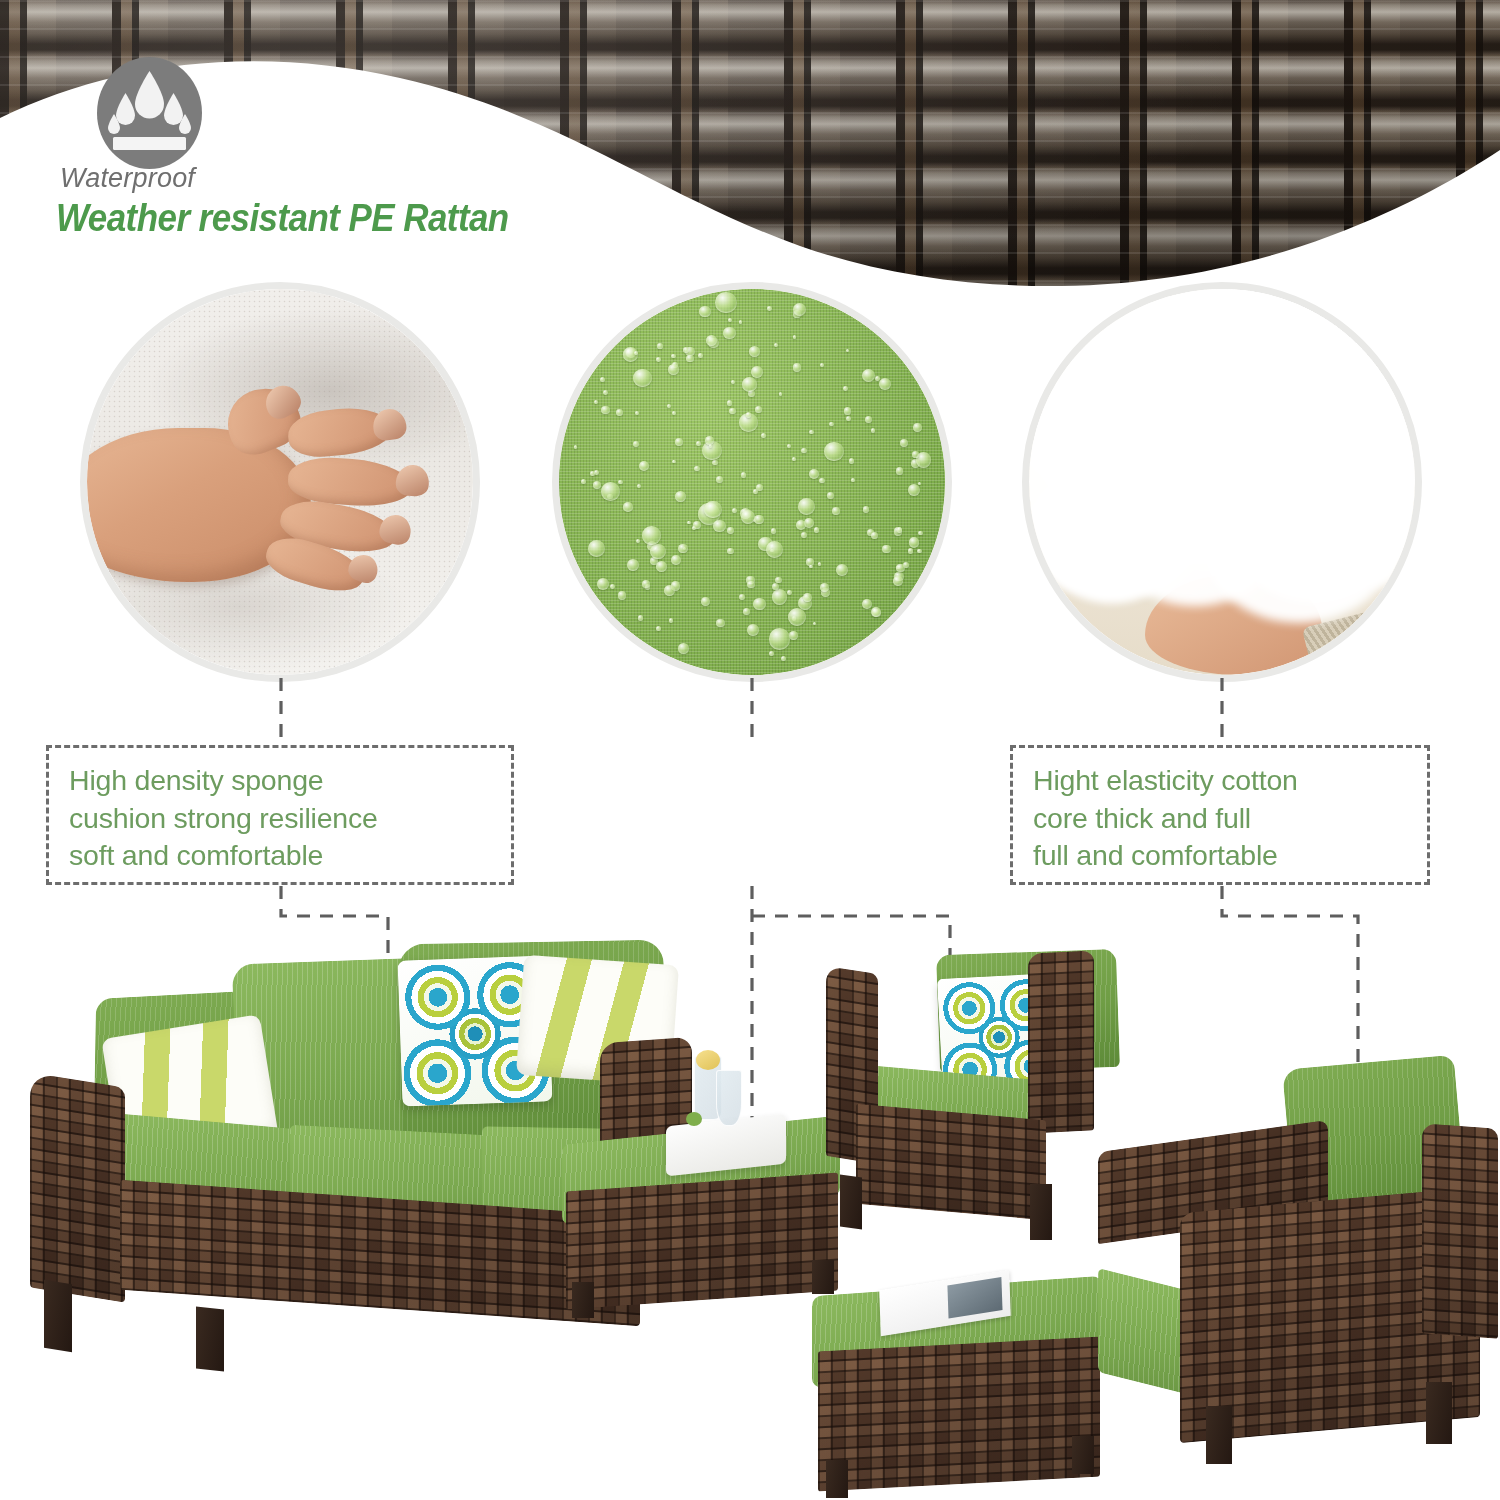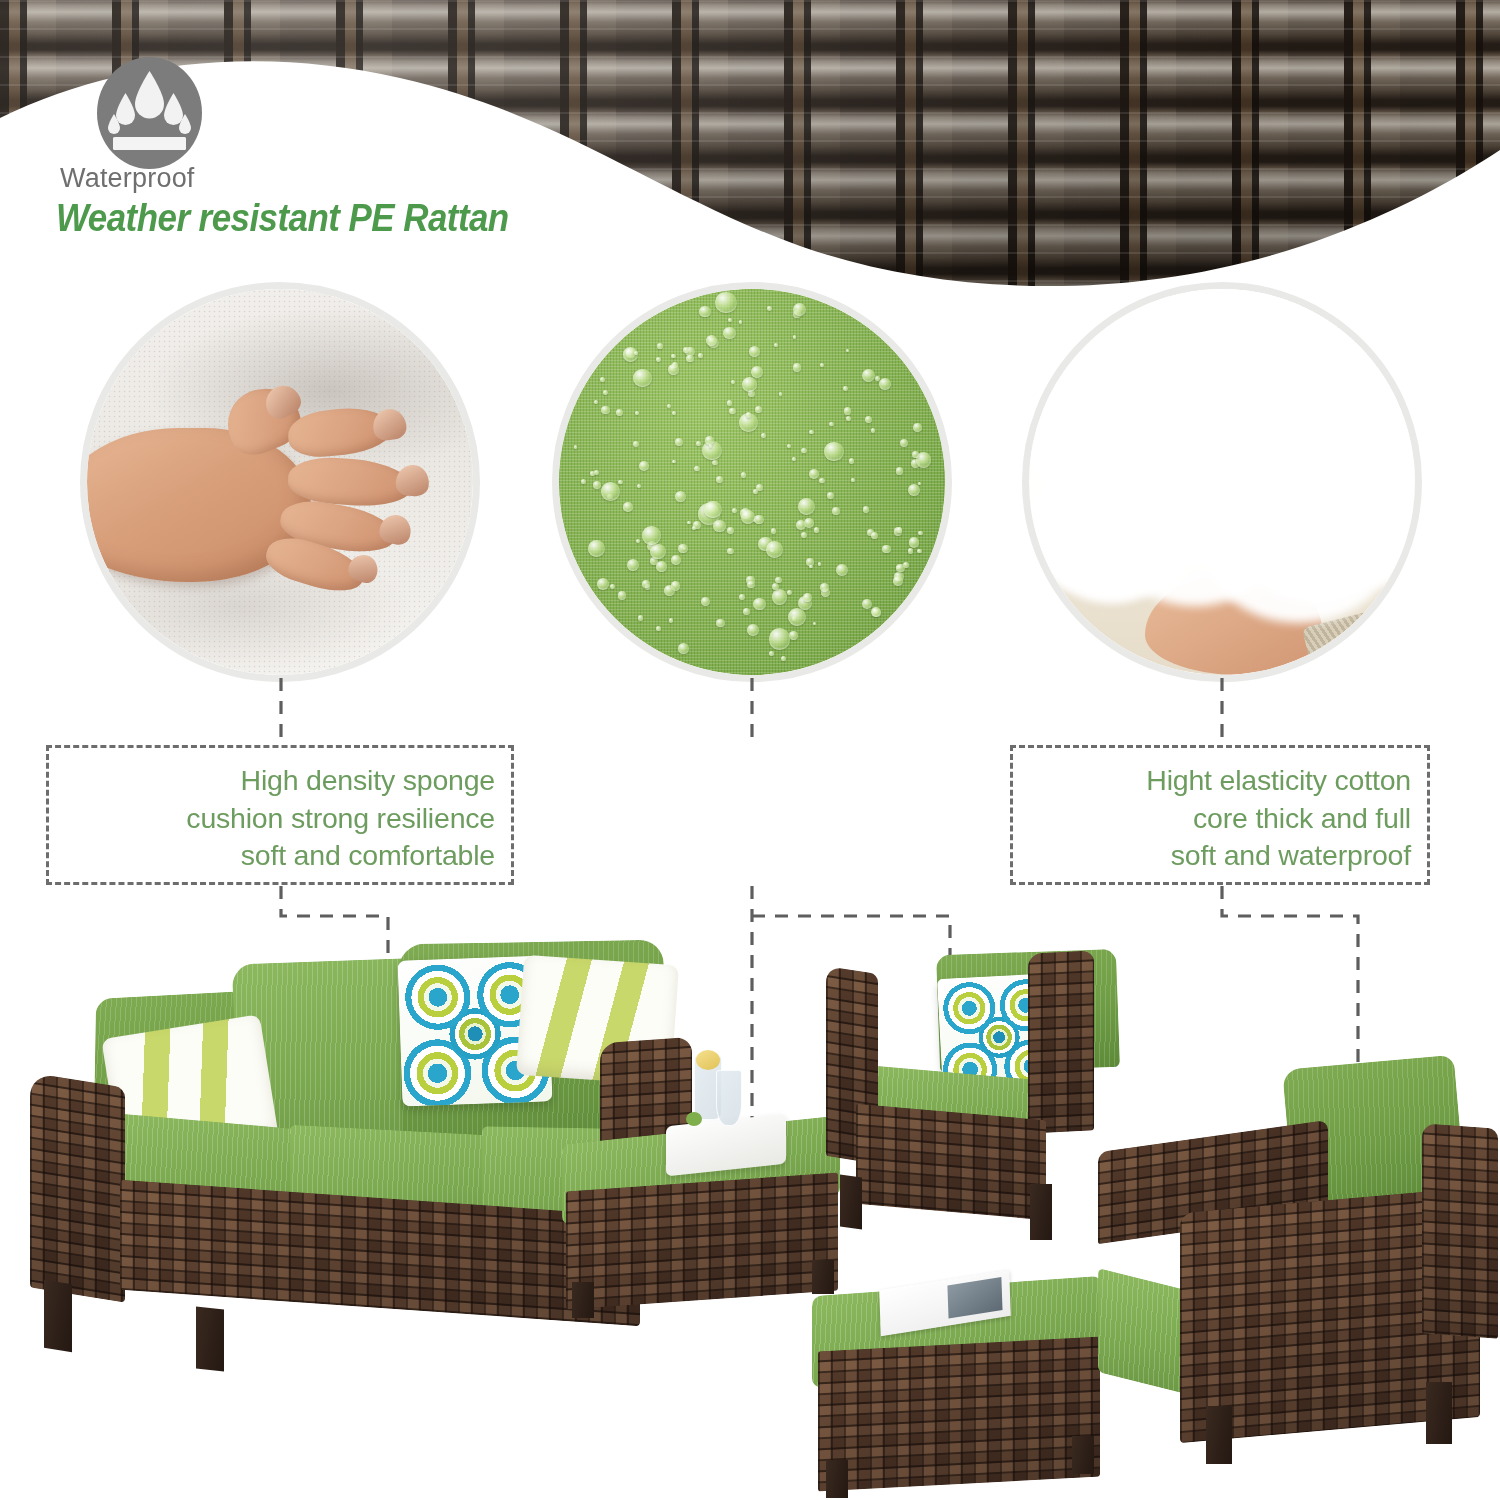--- a/index.html
+++ b/index.html
@@ -40,21 +40,21 @@
       repeating-linear-gradient(180deg, rgba(255,255,255,.10) 0 2px, rgba(0,0,0,0) 2px 28px),
       radial-gradient(ellipse at 22% 18%, rgba(255,255,255,.14), rgba(0,0,0,0) 55%),
       radial-gradient(ellipse at 78% 72%, rgba(0,0,0,.30), rgba(0,0,0,0) 60%);
   }
   
   #wave-overlay { position:absolute; left:0; top:0; width:1500px; height:430px; }
 
   
   #wp-badge { position:absolute; left:97px; top:57px; width:105px; height:112px; }
   #wp-label { position:absolute; left:60px; top:163px; font-size:27px; color:#6f6f6f;
-    letter-spacing:.2px; }
+    letter-spacing:.2px;font-style:italic; }
   #wp-headline { position:absolute; left:56px; top:197px; font-size:38px; font-weight:bold;
     font-style:italic; color:#4d9a4c; letter-spacing:-.6px;
     transform:scaleX(.92); transform-origin:left center; white-space:nowrap; }
 
   
   .feature-circle { position:absolute; width:400px; height:400px; border-radius:50%;
     border:7px solid #e9e9e7; overflow:hidden; background:#fff; }
   .fc-inner { position:absolute; inset:0; border-radius:50%; overflow:hidden; }
   #circle-1 { left:80px; top:282px; }
   #circle-2 { left:552px; top:282px; }
@@ -106,21 +106,21 @@
     background:repeating-linear-gradient(70deg,#d8ceb9 0 3px,#bfb49c 3px 6px); }
 
   
   #connectors { position:absolute; left:0; top:0; width:1500px; height:1500px;
     pointer-events:none; }
 
   
   .caption-box { position:absolute; border:3px dashed #6d6d6d; background:#fff;
     padding:14px 16px 16px 20px; }
   .caption-box p { color:#6d9c5f; font-size:28.5px; line-height:1.32; white-space:pre-line;
-    letter-spacing:-.2px;text-align:right; }
+    letter-spacing:-.2px; }
   #caption-1 { left:46px; top:745px; width:468px; height:140px; }
   #caption-2 { left:548px; top:745px; width:402px; height:140px; }
   #caption-3 { left:1010px; top:745px; width:420px; height:140px; }
 
   
   #furniture { position:absolute; left:0; top:930px; width:1500px; height:570px; }
   .wicker { background-color:#4a342a;
     background-image:
       repeating-linear-gradient(90deg, rgba(22,13,9,.55) 0 2px, rgba(0,0,0,0) 2px 13px),
       repeating-linear-gradient(0deg, rgba(18,10,7,.60) 0 2px, rgba(0,0,0,0) 2px 11px),
@@ -507,21 +507,21 @@
   </svg>
 
   <div class="caption-box" id="caption-1">
     <p>High density sponge
 cushion strong resilience
 soft and comfortable</p>
   </div>
   <div class="caption-box" id="caption-3">
     <p>Hight elasticity cotton
 core thick and full
-soft and waterproof</p>
+full and comfortable</p>
   </div>
 
   <div id="furniture">
 
     <div>
 
       <div class="f-abs cush" style="left:95px;top:62px;width:260px;height:155px;
            border-radius:16px 26px 8px 8px;transform:skewX(-4deg) rotate(-3deg);"></div>
       <div class="f-abs cush cush-light" style="left:235px;top:30px;width:250px;height:185px;
            border-radius:22px 26px 8px 8px;transform:rotate(-2deg);"></div>

